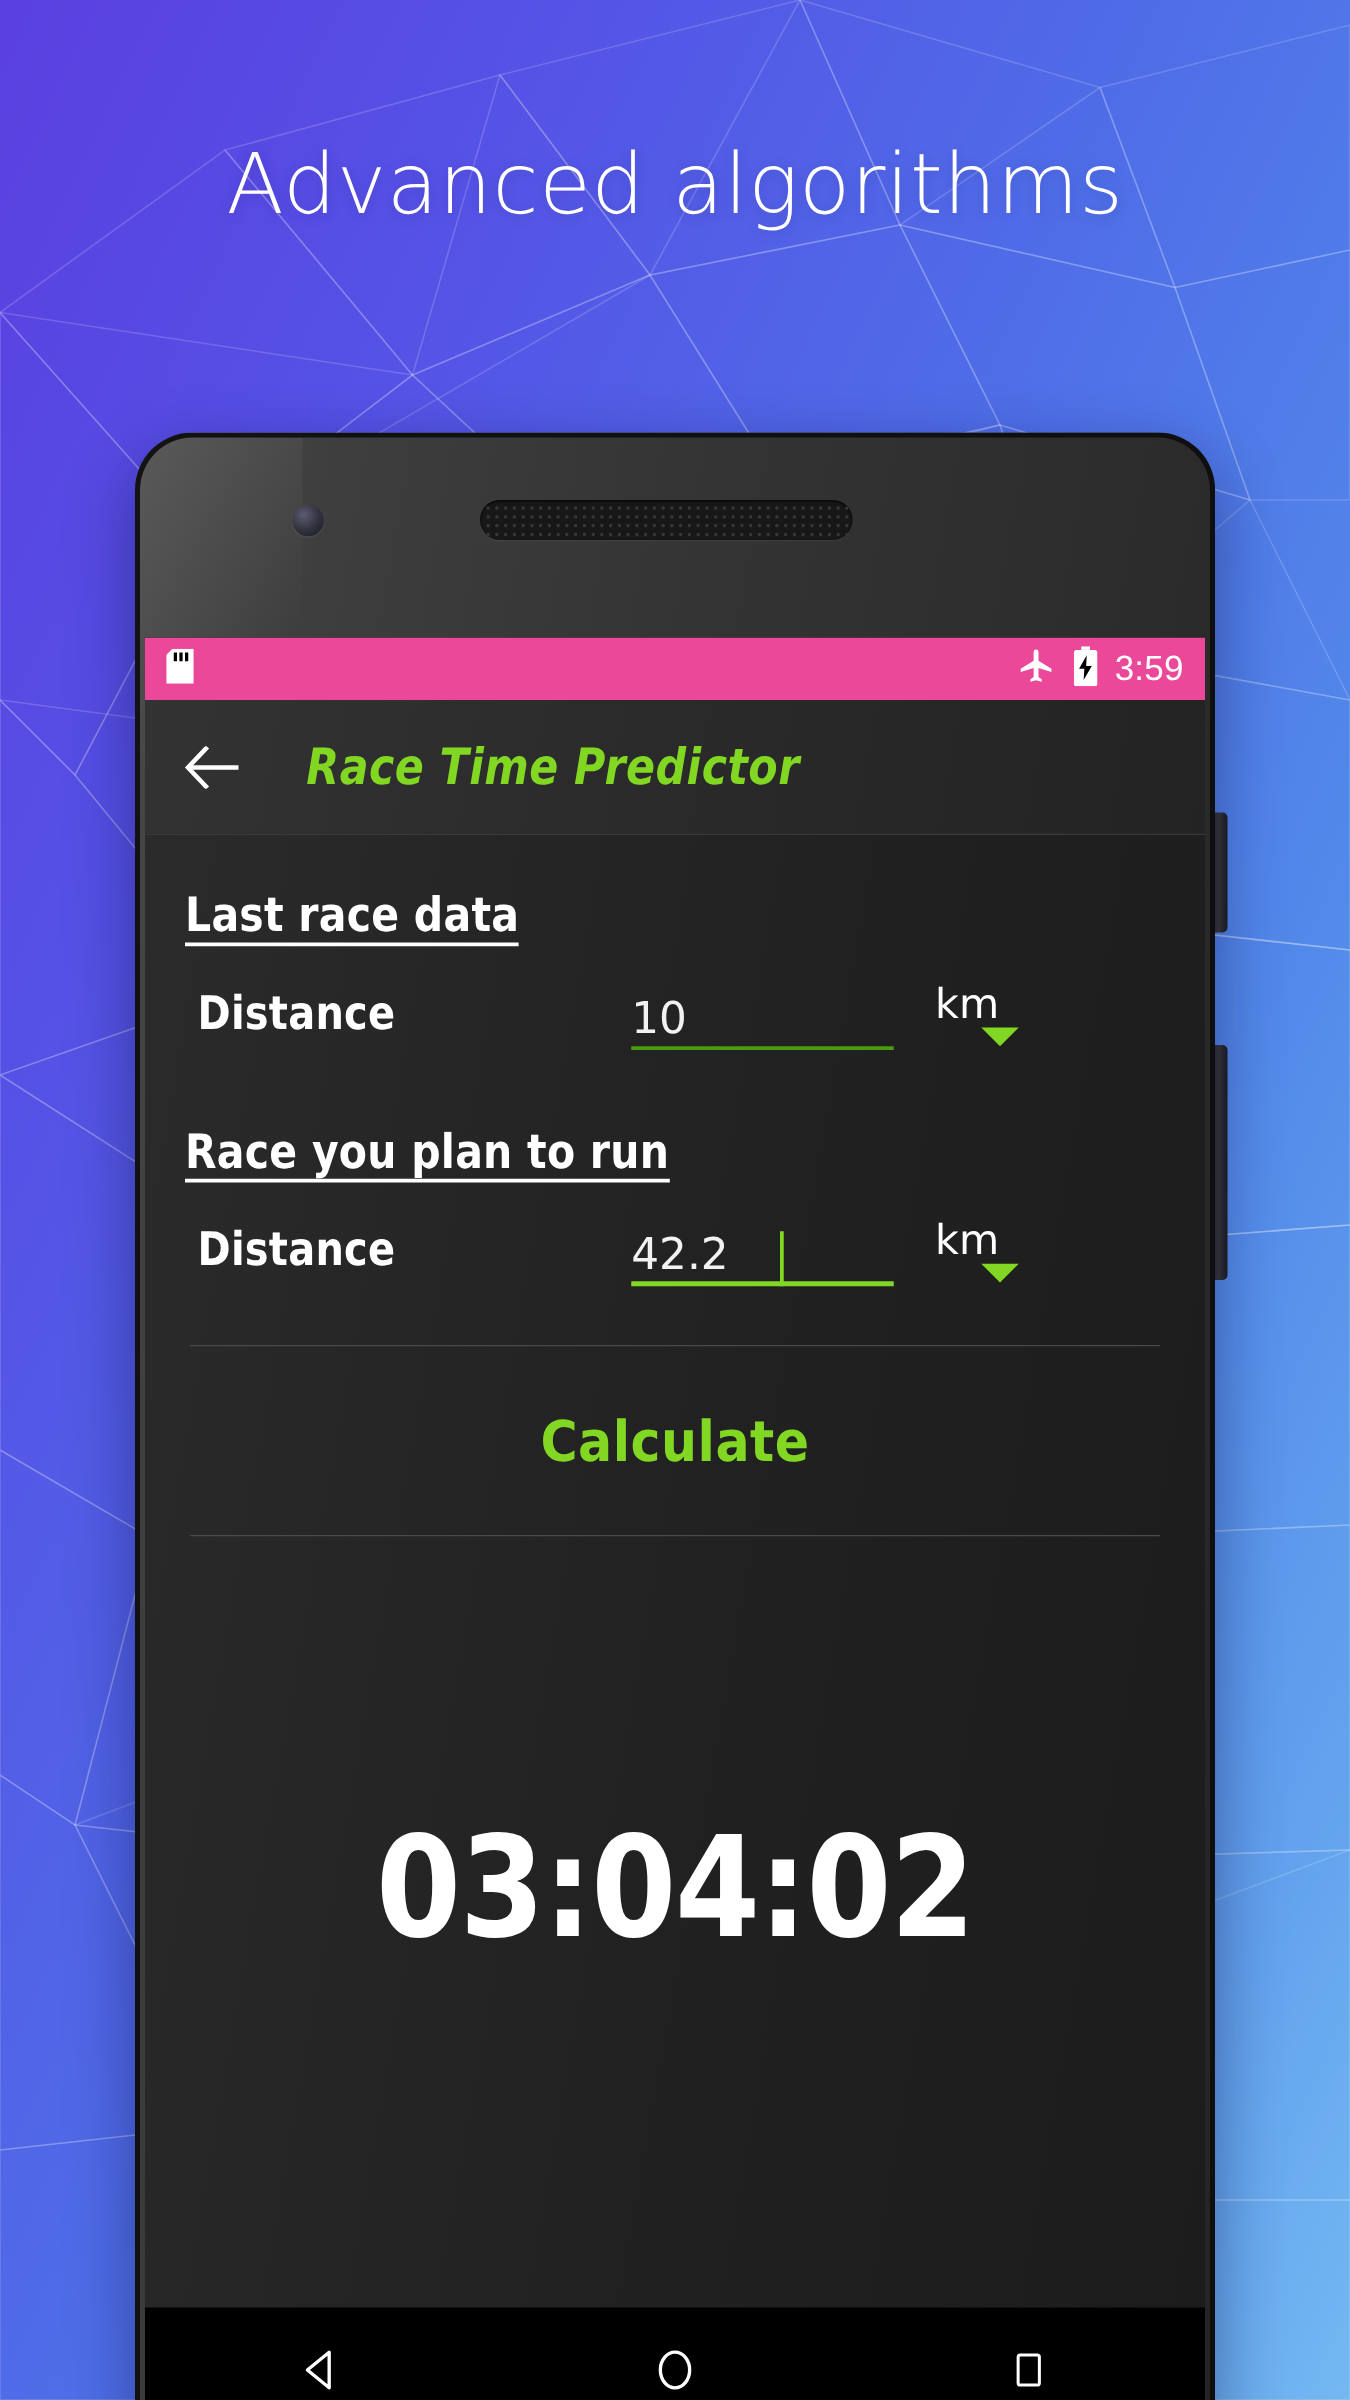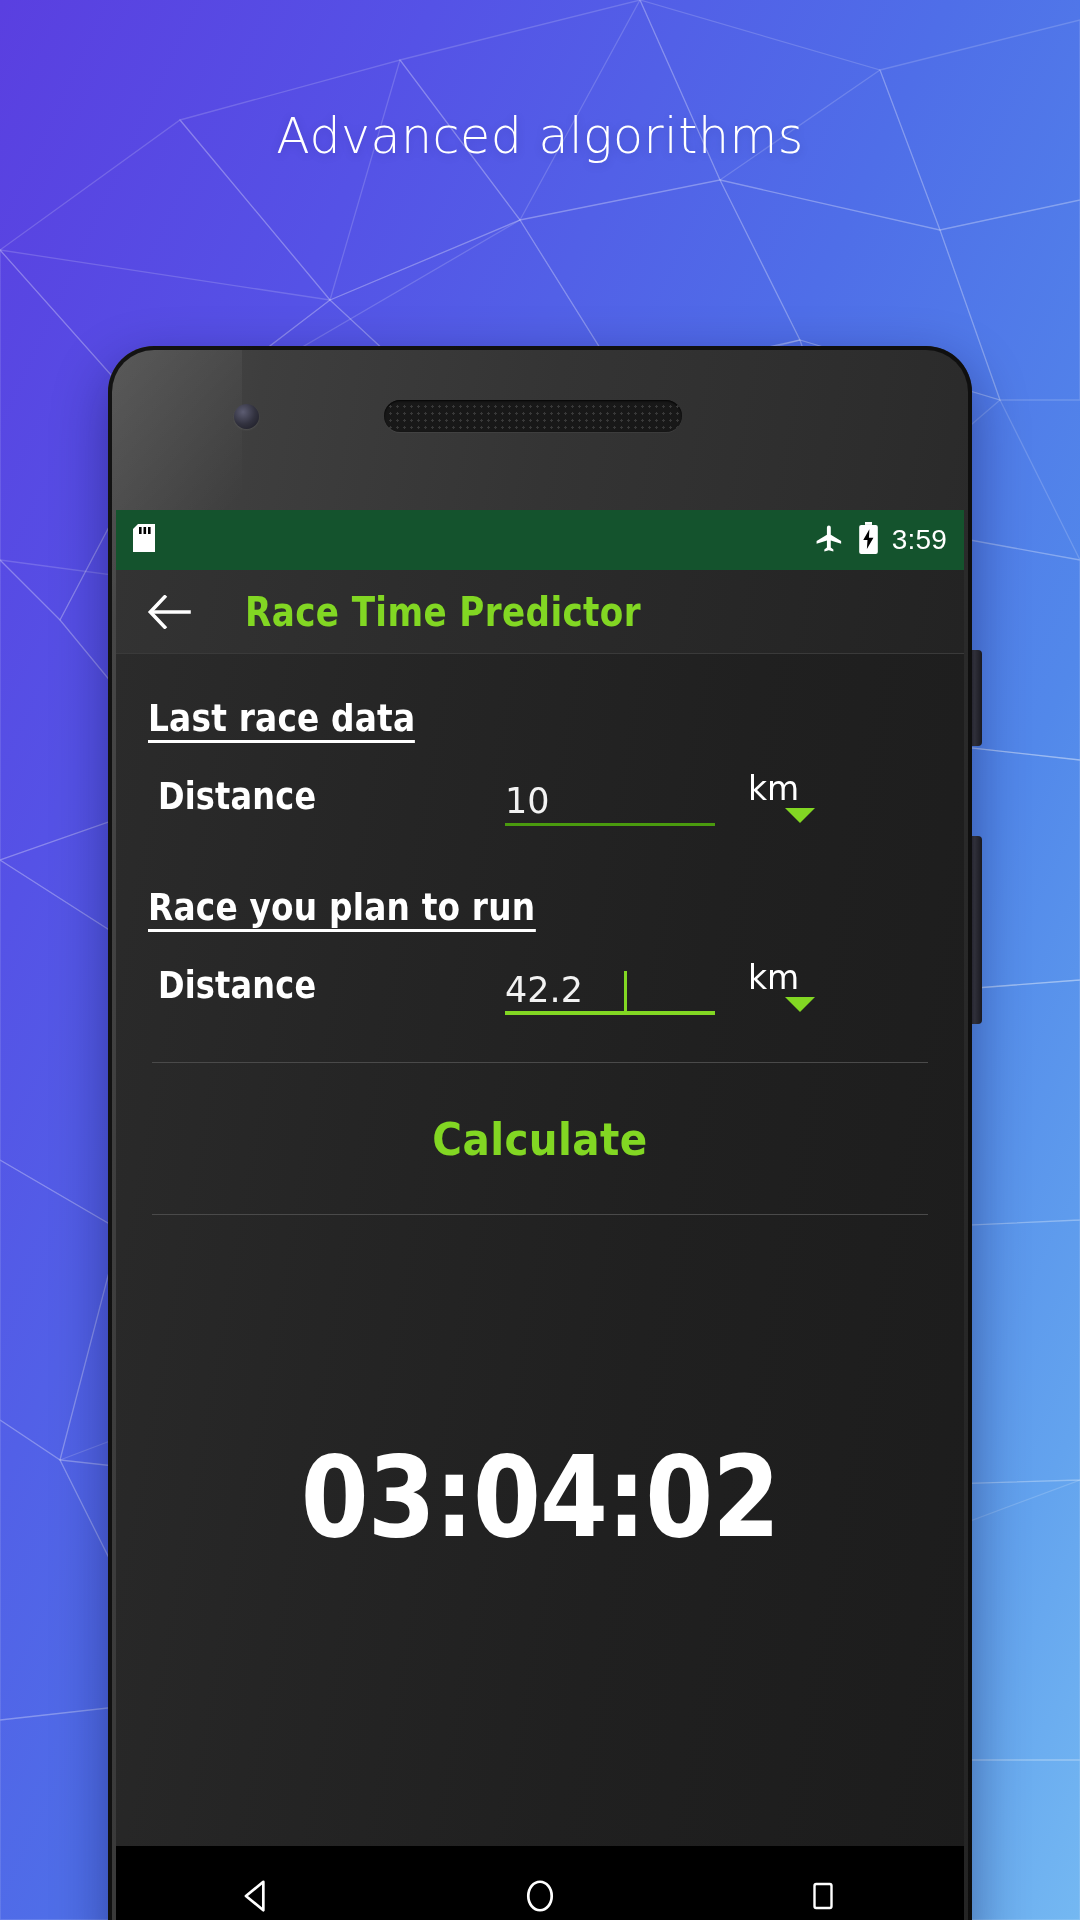--- a/index.html
+++ b/index.html
@@ -16,21 +16,21 @@
     background:linear-gradient(115deg,#5a3fe0 0%,#5552e6 22%,#4f6ee8 48%,#5288ea 70%,#63a3ee 88%,#74b8f2 100%);
     overflow:hidden;
   }
   #bg svg { position:absolute; inset:0; width:100%; height:100%; }
 
   
   #headline {
     position:absolute; top:108px; left:0; width:1080px;
     text-align:center;
     color:#ffffff;
-    font-size:49px;
+    font-size:67px;
     font-weight:300;
     letter-spacing:0.5px;
     font-family:"DejaVu Sans", sans-serif;
     text-shadow:0 2px 10px rgba(20,20,80,.18);
   }
 
   
   #phone {
     position:absolute;
     left:108px; top:346px;
@@ -92,37 +92,38 @@
   
   #screen {
     position:absolute; left:8px; top:164px;
     width:848px; height:1436px;
     background:#1d1d1d;
     overflow:hidden;
   }
 
   
   #status-bar {
-    height:60px; background:#14532d;
+    height:50px; background:#ec4899;
     display:flex; align-items:center;
     padding:0 17px;
     color:#ffffff;
     justify-content:flex-end;
   }
   #status-left { display:flex; align-items:center; gap:10px; }
   #status-right { margin-left:auto; display:flex; align-items:center; gap:13px; }
   #status-time { font-size:28px; font-weight:400; letter-spacing:.2px; }
 
   
   #app-bar {
-    height:84px;
+    height:108px;
     background:linear-gradient(100deg,#333333 0%,#2c2c2c 38%,#232323 100%);
     display:flex; align-items:center;
     padding-left:31px;
     border-bottom:1px solid #3a3a3a;
+    font-style:italic;
   }
   #app-title {
     color:#82d723;
     font-size:40px;
     font-weight:bold;
     font-family:"DejaVu Sans Condensed","Liberation Sans Narrow","Liberation Sans",sans-serif;
     letter-spacing:.4px;
     margin-left:52px;
     transform:scaleX(.95);
     transform-origin:left center;

